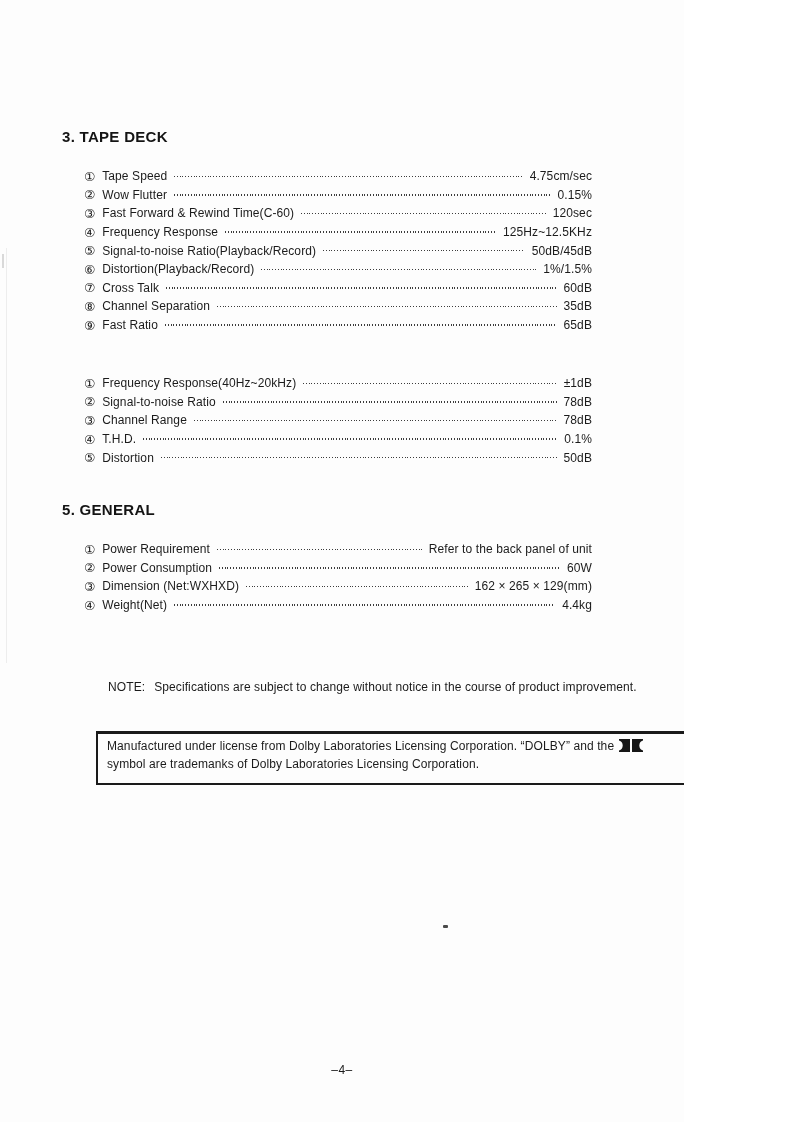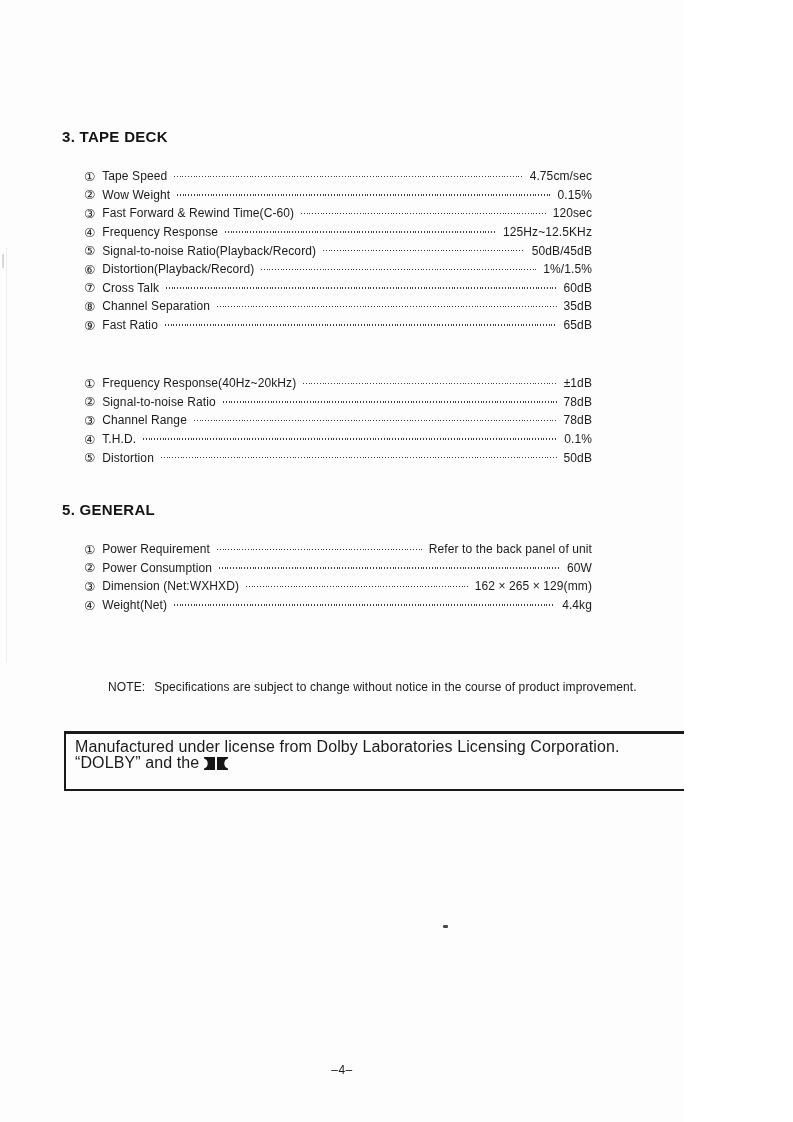--- a/index.html
+++ b/index.html
@@ -69,27 +69,27 @@
     position: absolute;
     left: 100px; top: 672px;
     margin: 8px;
     font-size: 12px;
     letter-spacing: 0.1px;
   }
   .note .note-prefix { margin-right: 9px; }
 
   .dolby-box {
     position: absolute;
-    left: 64px; top: 731px;
+    left: 96px; top: 731px;
     width: 624px;
     box-sizing: border-box;
     border: 2px solid #1a1a1a;
     border-top-width: 3px;
-    padding: 5px 9px 17px 9px;
-    font-size: 16px;
+    padding: 5px 9px 11px 9px;
+    font-size: 12px;
     line-height: 15.5px;
     letter-spacing: 0.1px;
   }
   .dd-icon {
     display: inline-block;
     vertical-align: -2px;
     margin-left: 5px;
   }
 
   .page-number {
@@ -114,21 +114,21 @@
     <h2>3. TAPE DECK</h2>
     <div class="rows">
         <div class="spec-row">
           <span class="num">①</span>
           <span class="label">Tape Speed</span>
           <span class="leader"></span>
           <span class="value">4.75cm/sec</span>
         </div>
         <div class="spec-row">
           <span class="num">②</span>
-          <span class="label">Wow Weight</span>
+          <span class="label">Wow Flutter</span>
           <span class="leader"></span>
           <span class="value">0.15%</span>
         </div>
         <div class="spec-row">
           <span class="num">③</span>
           <span class="label">Fast Forward &amp; Rewind Time(C-60)</span>
           <span class="leader"></span>
           <span class="value">120sec</span>
         </div>
         <div class="spec-row">
@@ -240,17 +240,18 @@
   </p>
 
   <div class="dolby-box">
     <span>Manufactured under license from Dolby Laboratories Licensing Corporation. “DOLBY” and the</span><span class="dd-icon"><svg width="24" height="13" viewBox="0 0 24 13" xmlns="http://www.w3.org/2000/svg">
           <rect x="0" y="0" width="11" height="13" fill="#161616"></rect>
           <path d="M0,1.6 A5.1,5.1 0 0 1 0,11.4 Z" fill="#fdfdfd"></path>
           <rect x="13" y="0" width="11" height="13" fill="#161616"></rect>
           <path d="M24,1.6 A5.1,5.1 0 0 0 24,11.4 Z" fill="#fdfdfd"></path>
         </svg></span>
     <br>
+    <span>symbol are trademanks of Dolby Laboratories Licensing Corporation.</span>
   </div>
 
   <div class="page-number">–4–</div>
 
 </div>
 
 </body></html>

